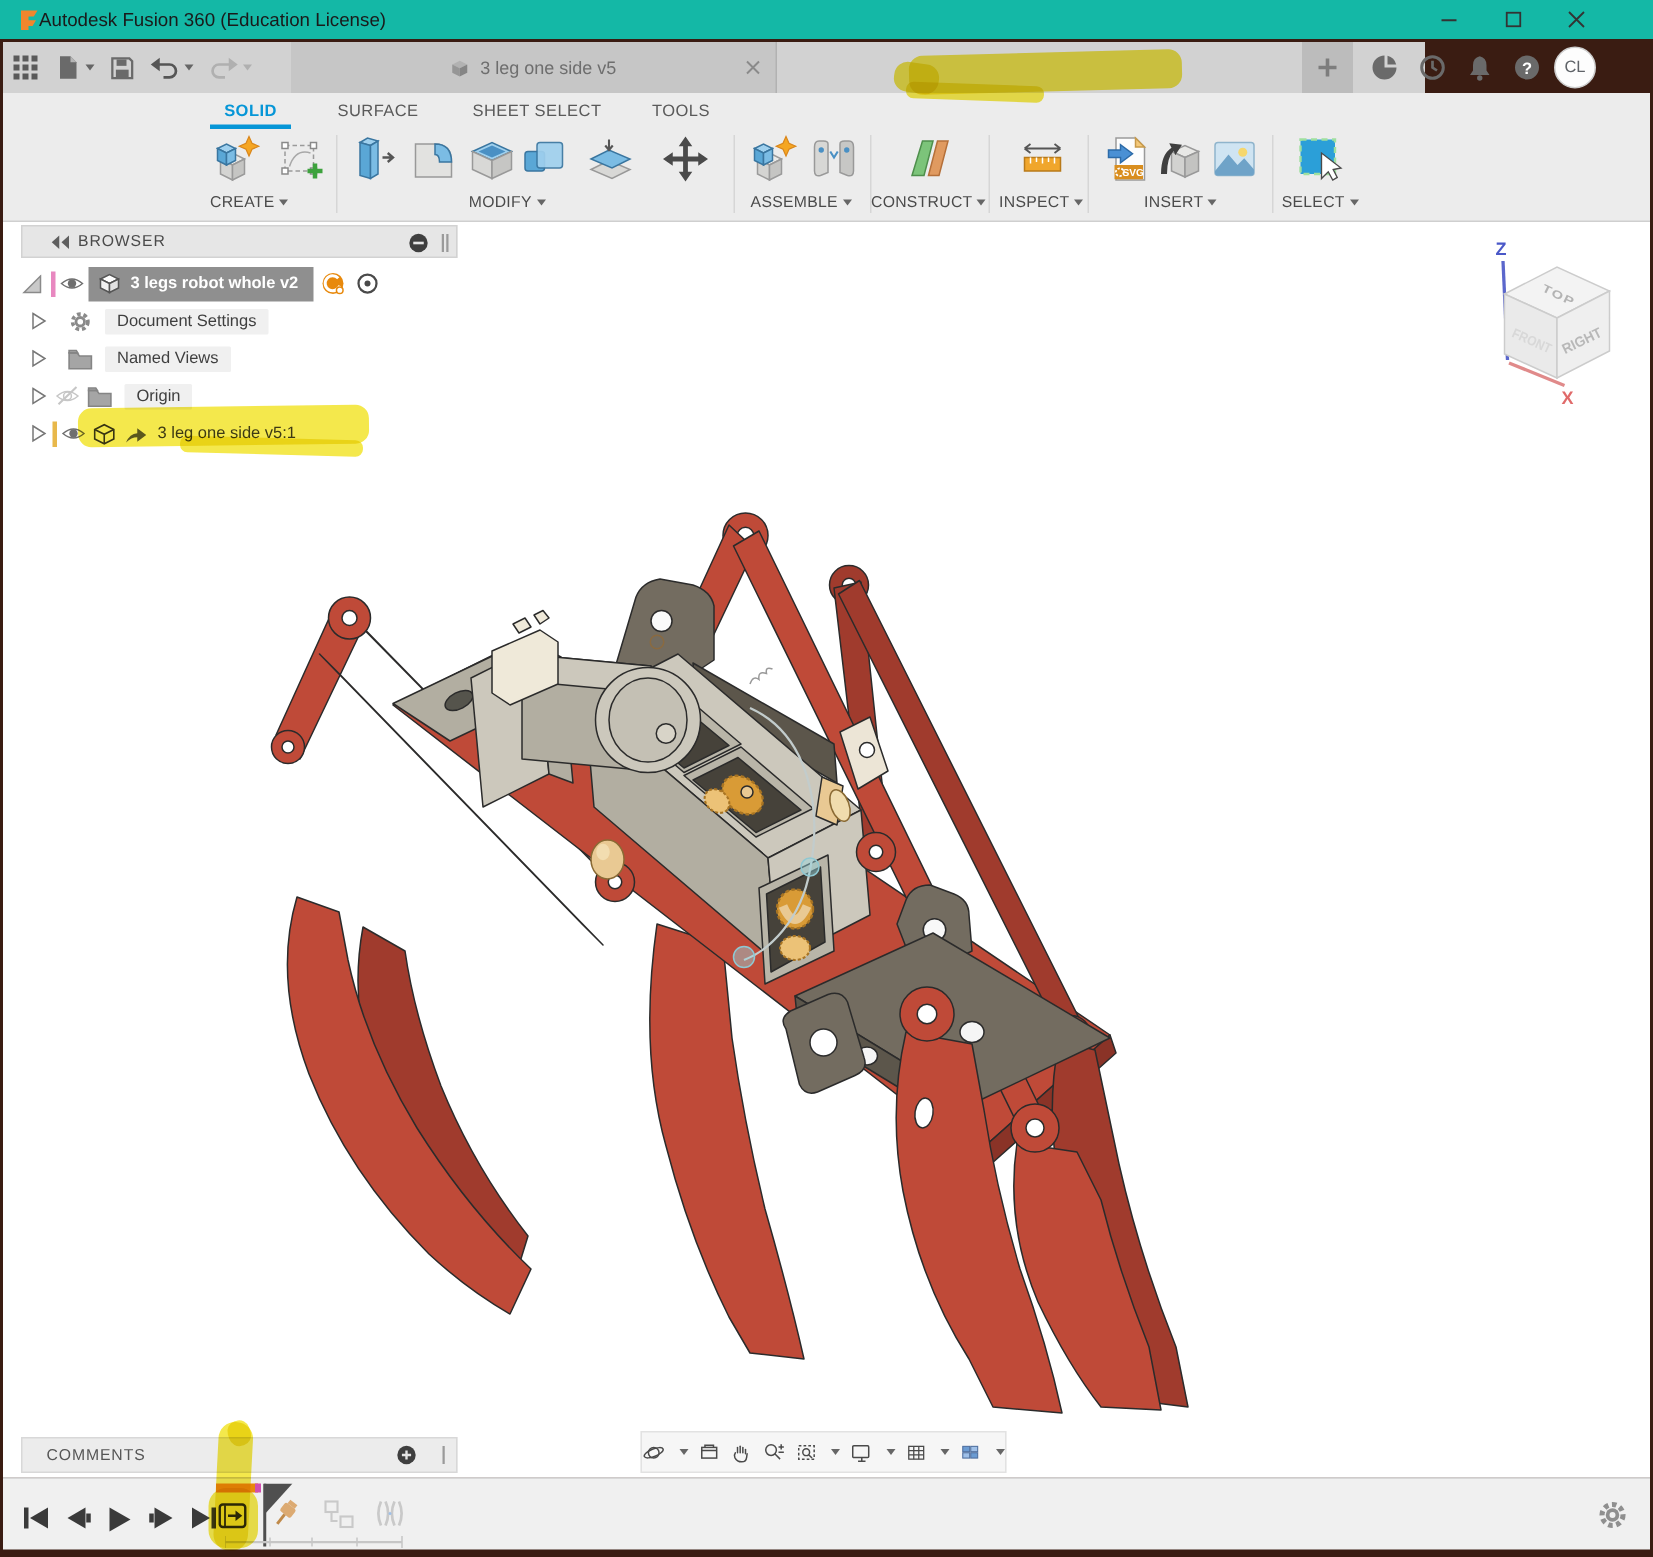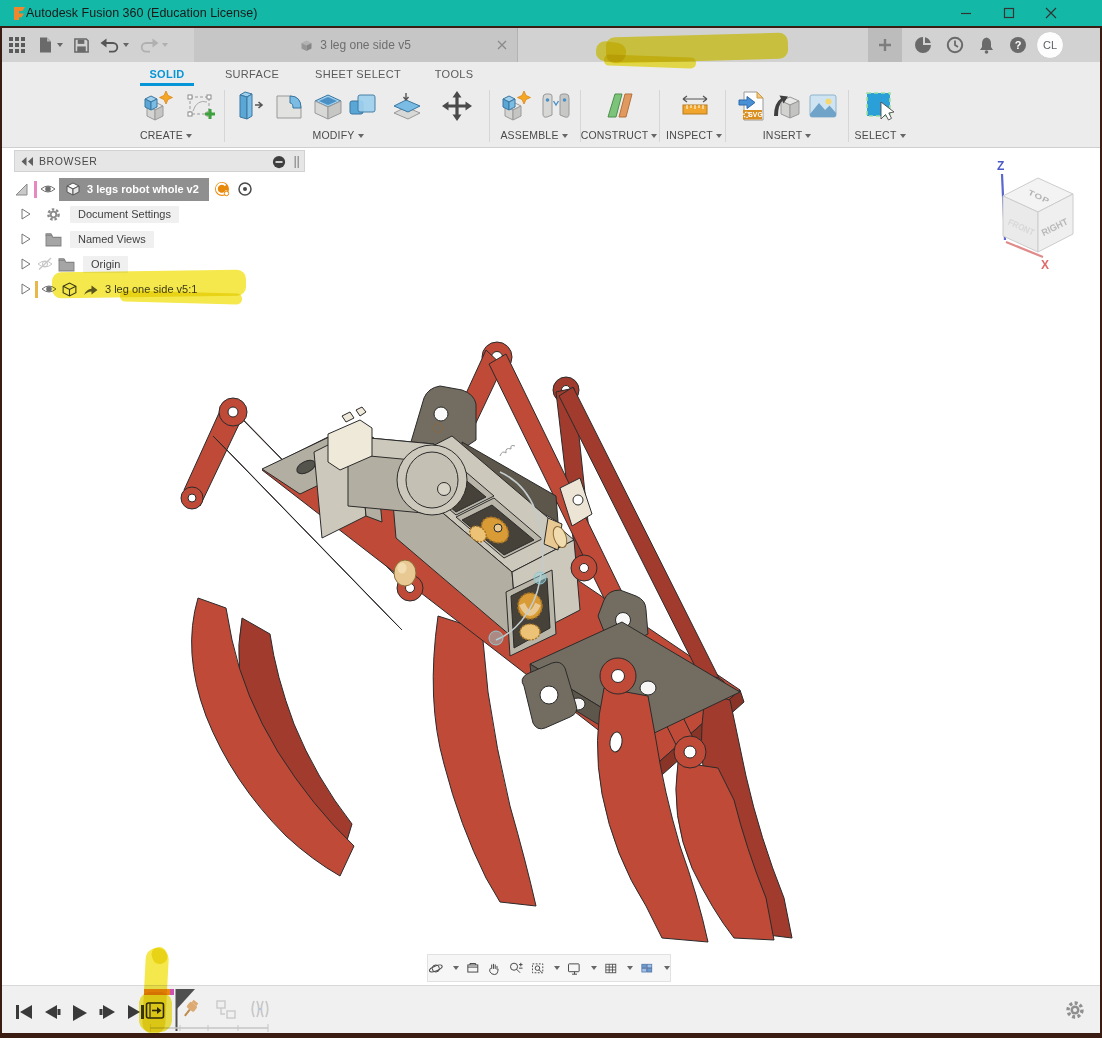--- a/index.html
+++ b/index.html
@@ -11,21 +11,21 @@
     -webkit-font-smoothing: antialiased;
   }
   .a { position: absolute; }
   
   .edge { height:2px; top:0; }
   
   .titlebar { left:0; top:2; width:1102px; height:26px; background:#14b8a6; display:flex; align-items:center; }
   .titlebar .title { font-size:12.5px; color:#1a1a1a; margin-left:8px; }
   .winbtn { width:28px; height:24px; display:flex; align-items:center; justify-content:center; }
   
-  .appbar { left:2px; top:28px; width:1098px; height:34px; background:#d2d2d2; }
+  .appbar { left:2px; top:28px; width:948px; height:34px; background:#d2d2d2; }
   .qat { position:absolute; left:6px; top:0; height:34px; display:flex; align-items:center; gap:10px; }
   .qbtn { display:flex; align-items:center; }
   .doctab { position:absolute; top:0; height:34px; display:flex; align-items:center; justify-content:center; gap:7px; }
   .doctab .lbl { font-size:12px; }
   .tab-inactive { background:#c6c6c6; border-right:1px solid #b2b2b2; }
   .tab-inactive .lbl { color:#6e6e6e; }
   .tab-active { background:#e4e4e4; }
   .tab-active .lbl { color:#4f4f4f; }
   .tabclose { position:absolute; right:8px; top:10px; width:14px; height:14px; display:flex; align-items:center; justify-content:center; }
   .newtab { position:absolute; left:866px; top:0; width:34px; height:34px; background:#bcbcbc; display:flex; align-items:center; justify-content:center; }
@@ -37,21 +37,21 @@
   .rtab { position:absolute; top:0; height:23px; display:flex; align-items:center; justify-content:center; font-size:11px; color:#5a5a5a; letter-spacing:.3px; }
   .rtab.active { color:#0696d7; font-weight:bold; }
   .runderline { position:absolute; left:138px; top:21px; width:54px; height:3px; background:#0696d7; }
   .tool { position:absolute; top:27px; width:34px; height:36px; }
   .grplabel { position:absolute; top:67px; height:14px; width:100px; text-align:center; font-size:10.5px; color:#4a4a4a; letter-spacing:.2px; }
   .gsep { position:absolute; top:28px; width:1px; height:52px; background:#d6d6d6; }
   .caret { display:inline-block; width:0; height:0; border-left:3.5px solid transparent; border-right:3.5px solid transparent; border-top:4px solid #666; margin-left:3px; vertical-align:middle; }
   
   .viewport { left:2px; top:148px; width:1098px; height:837px; background:#ffffff; }
   
-  .bheader { position:absolute; left:12px; top:2px; width:291px; height:22px; background:#e6e6e6; border:1px solid #d2d2d2; display:flex; align-items:center; font-size:10.5px; color:#4a4a4a; letter-spacing:.6px; }
+  .bheader { position:absolute; left:12px; top:2px; width:291px; height:22px; background:#e6e6e6; border:1px solid #d2d2d2; display:flex; align-items:center; font-size:10.5px; color:#4a4a4a; letter-spacing:.6px;padding-left:13px; }
   .brow { position:absolute; left:12px; height:22px; display:flex; align-items:center; font-size:11px; color:#3f3f3f; }
   .pill { background:#f0f0f0; padding:2px 8px 3px 8px; border-radius:1px; white-space:nowrap; }
   .rootpill { background:#8f8f8f; color:#ffffff; font-weight:bold; padding:3px 10px 4px 6px; display:flex; align-items:center; gap:6px; white-space:nowrap; }
   
   .comments { position:absolute; left:12px; top:810px; width:291px; height:24px; background:#ececec; border:1px solid #d8d8d8; display:flex; align-items:center; font-size:10.5px; color:#555; letter-spacing:.6px; }
   .navbar { position:absolute; left:425px; top:806px; width:244px; height:28px; background:#f6f6f6; border:1px solid #e2e2e2; display:flex; align-items:center; justify-content:center; gap:6px; }
   .timeline { left:2px; top:985px; width:1098px; height:48px; background:#f0f0f0; border-top:1px solid #d8d8d8; }
   .pbtn { position:absolute; top:17px; width:22px; height:20px; }
   
   .hl { position:absolute; background:#f0df06; opacity:.72; mix-blend-mode:multiply; border-radius:9px; pointer-events:none; z-index:60; }
@@ -580,20 +580,30 @@
     <text x="22" y="18" font-size="12" font-weight="bold" fill="#4a58c8">Z</text>
     <text x="66" y="117" font-size="12" font-weight="bold" fill="#e06a6a">X</text>
     <polygon points="28,44 63,26 98,42 63,60" fill="#f3f3f3" stroke="#cccccc"></polygon>
     <polygon points="28,44 63,60 63,100 28,84" fill="#eaeaea" stroke="#cccccc"></polygon>
     <polygon points="63,60 98,42 98,82 63,100" fill="#efefef" stroke="#cccccc"></polygon>
     <text transform="translate(63,47) rotate(26) scale(1,.75)" text-anchor="middle" font-size="10" font-weight="bold" letter-spacing="1" fill="#b3b3b3">TOP</text>
     <text transform="translate(45,78) rotate(24) scale(.9,1)" text-anchor="middle" font-size="9" font-weight="bold" fill="#d8d8d8">FRONT</text>
     <text transform="translate(81,78) rotate(-26) scale(.95,1)" text-anchor="middle" font-size="9.5" font-weight="bold" fill="#b8b8b8">RIGHT</text>
   </svg>
 
+  <div class="comments">
+    <span style="margin-left:16px">COMMENTS</span>
+    <svg width="14" height="14" viewBox="0 0 16 16" style="position:absolute;right:26px;top:4px">
+      <circle cx="8" cy="8" r="7" fill="#3f3f3f"></circle>
+        <path d="M8,4.5 V11.5 M4.5,8 H11.5" stroke="#e6e6e6" stroke-width="1.8"></path>
+    </svg>
+    <svg width="4" height="14" viewBox="0 0 4 14" style="position:absolute;right:6px;top:4px">
+      <rect x="1" y="1" width="1.5" height="12" fill="#9a9a9a"></rect>
+    </svg>
+  </div>
 
   <div class="navbar">
     <svg width="21" height="21" viewBox="0 0 22 22" fill="none" stroke="#4a4a4a" stroke-width="1.4">
       <circle cx="11" cy="11" r="5"></circle>
         <ellipse cx="11" cy="11" rx="9.5" ry="3.5" transform="rotate(-22 11 11)"></ellipse>
     </svg>
       <span class="caret"></span>
     <svg width="21" height="21" viewBox="0 0 22 22" fill="none" stroke="#4a4a4a" stroke-width="1.4">
       <rect x="4" y="6" width="14" height="10"></rect>
         <path d="M4,9 h14"></path>

